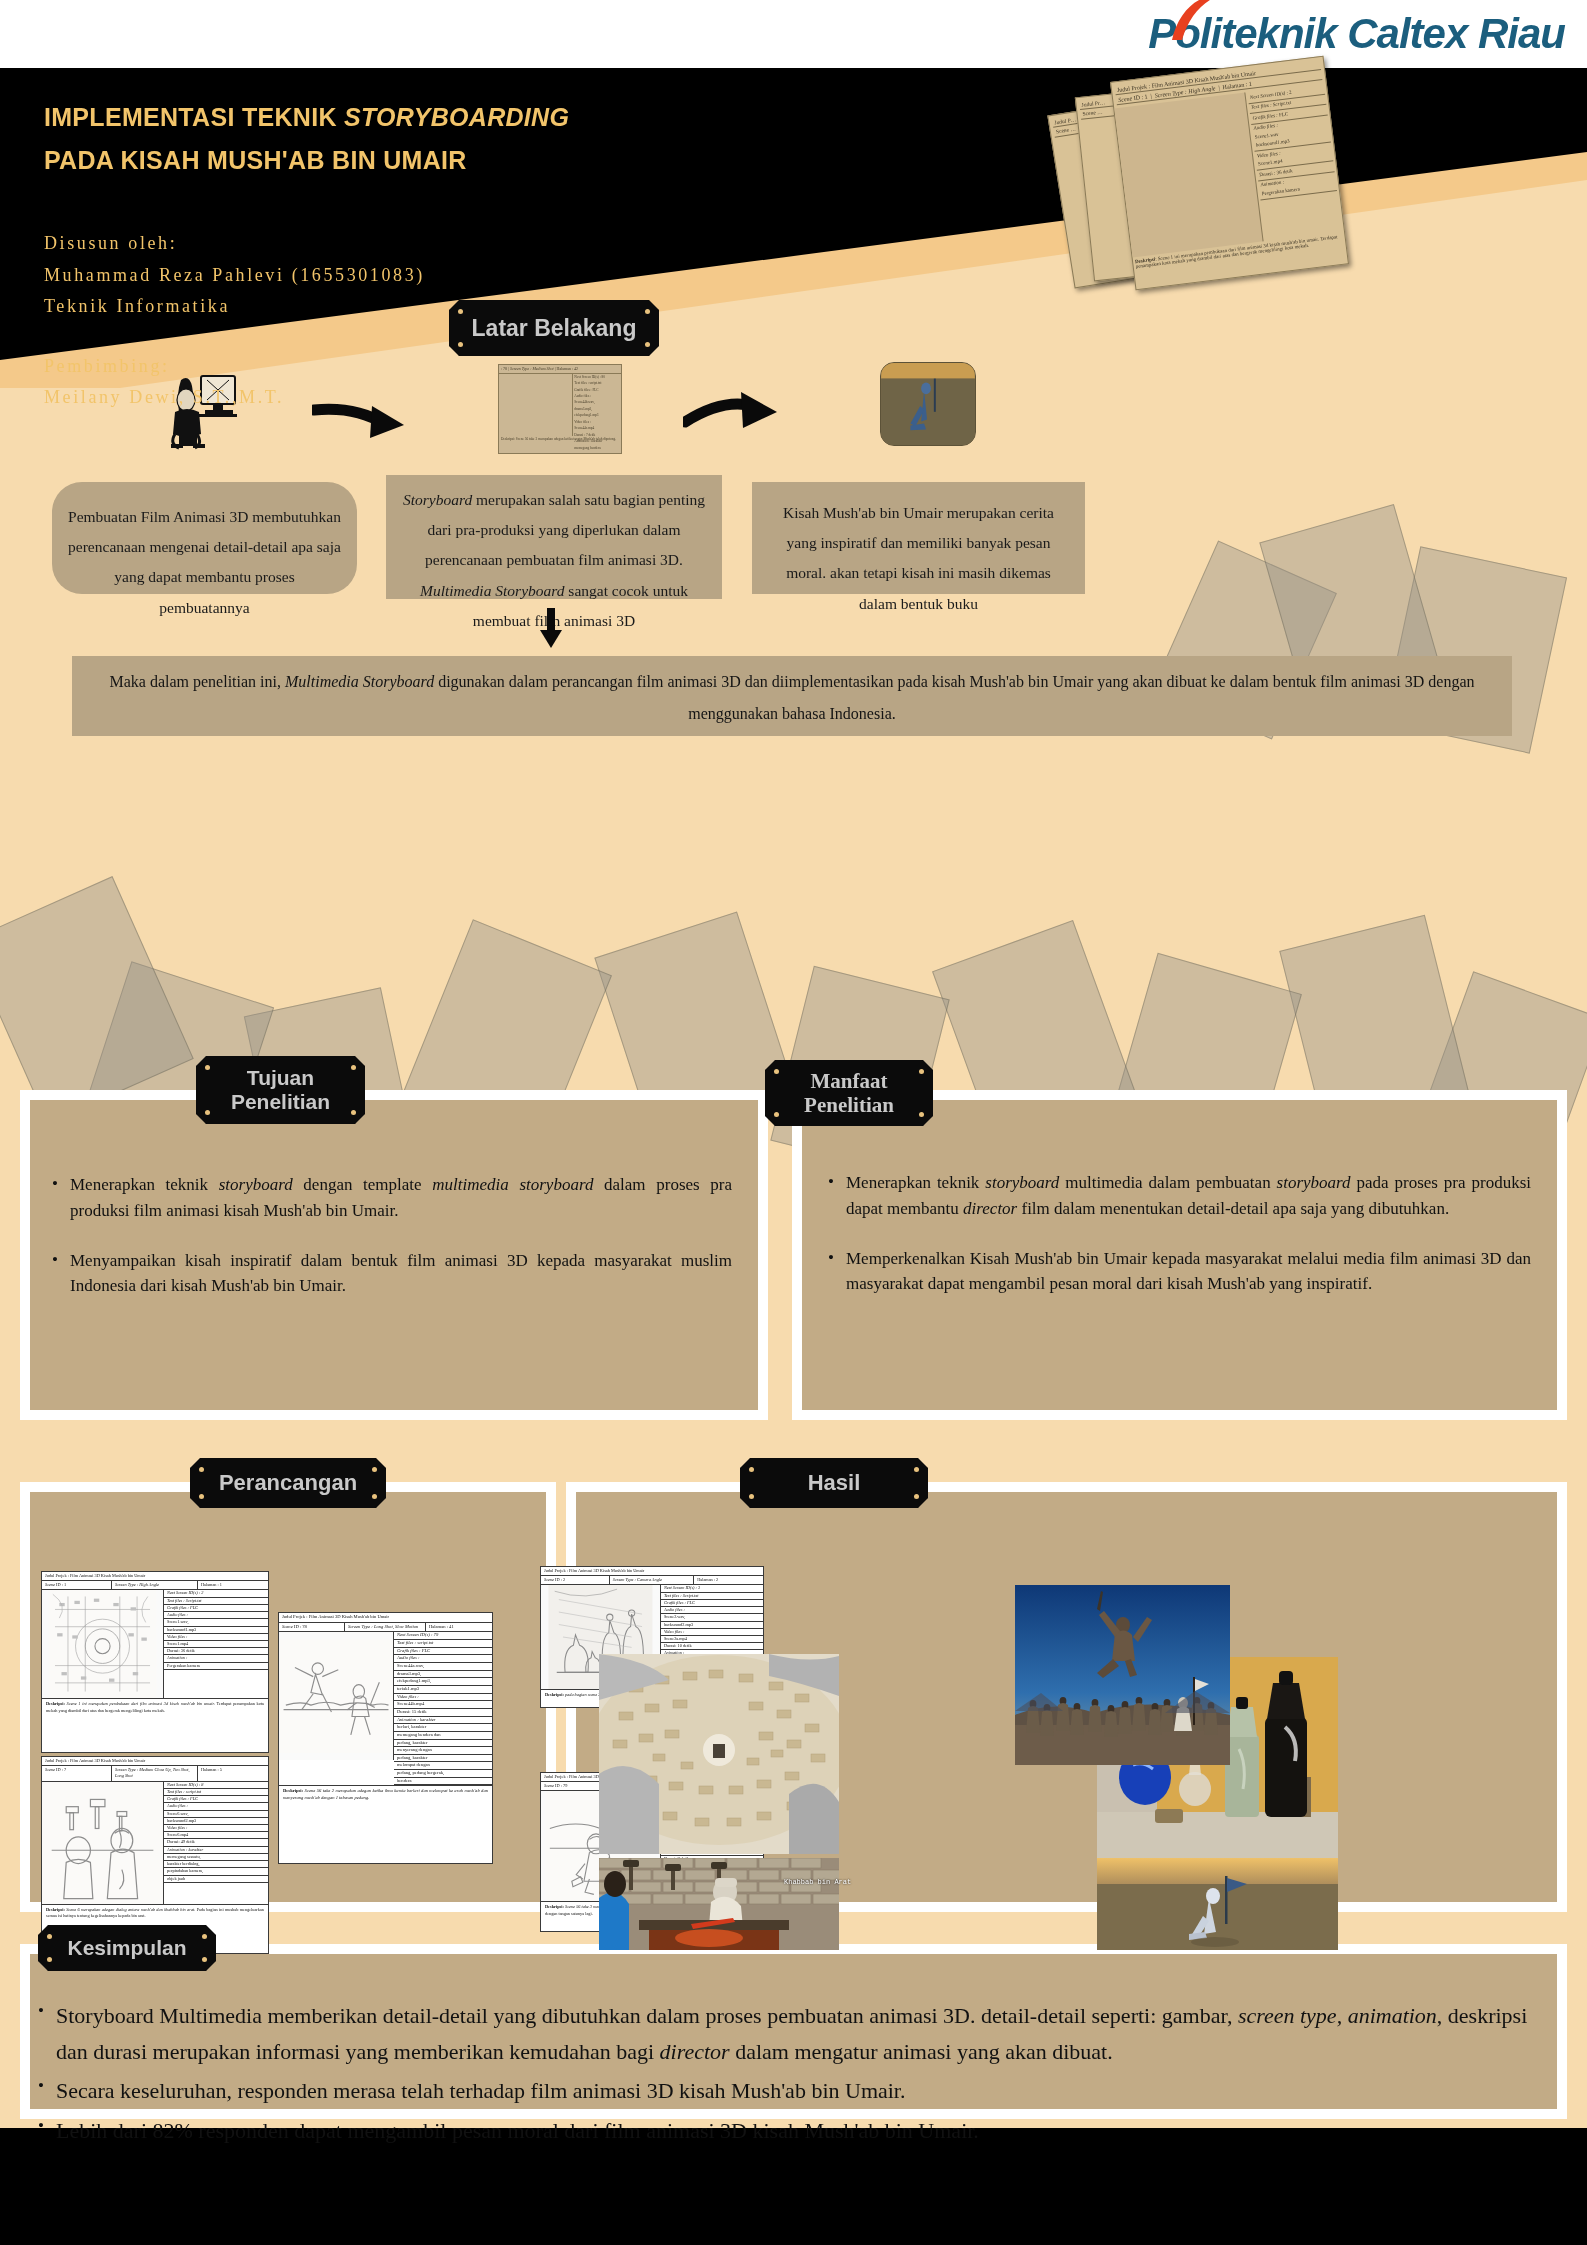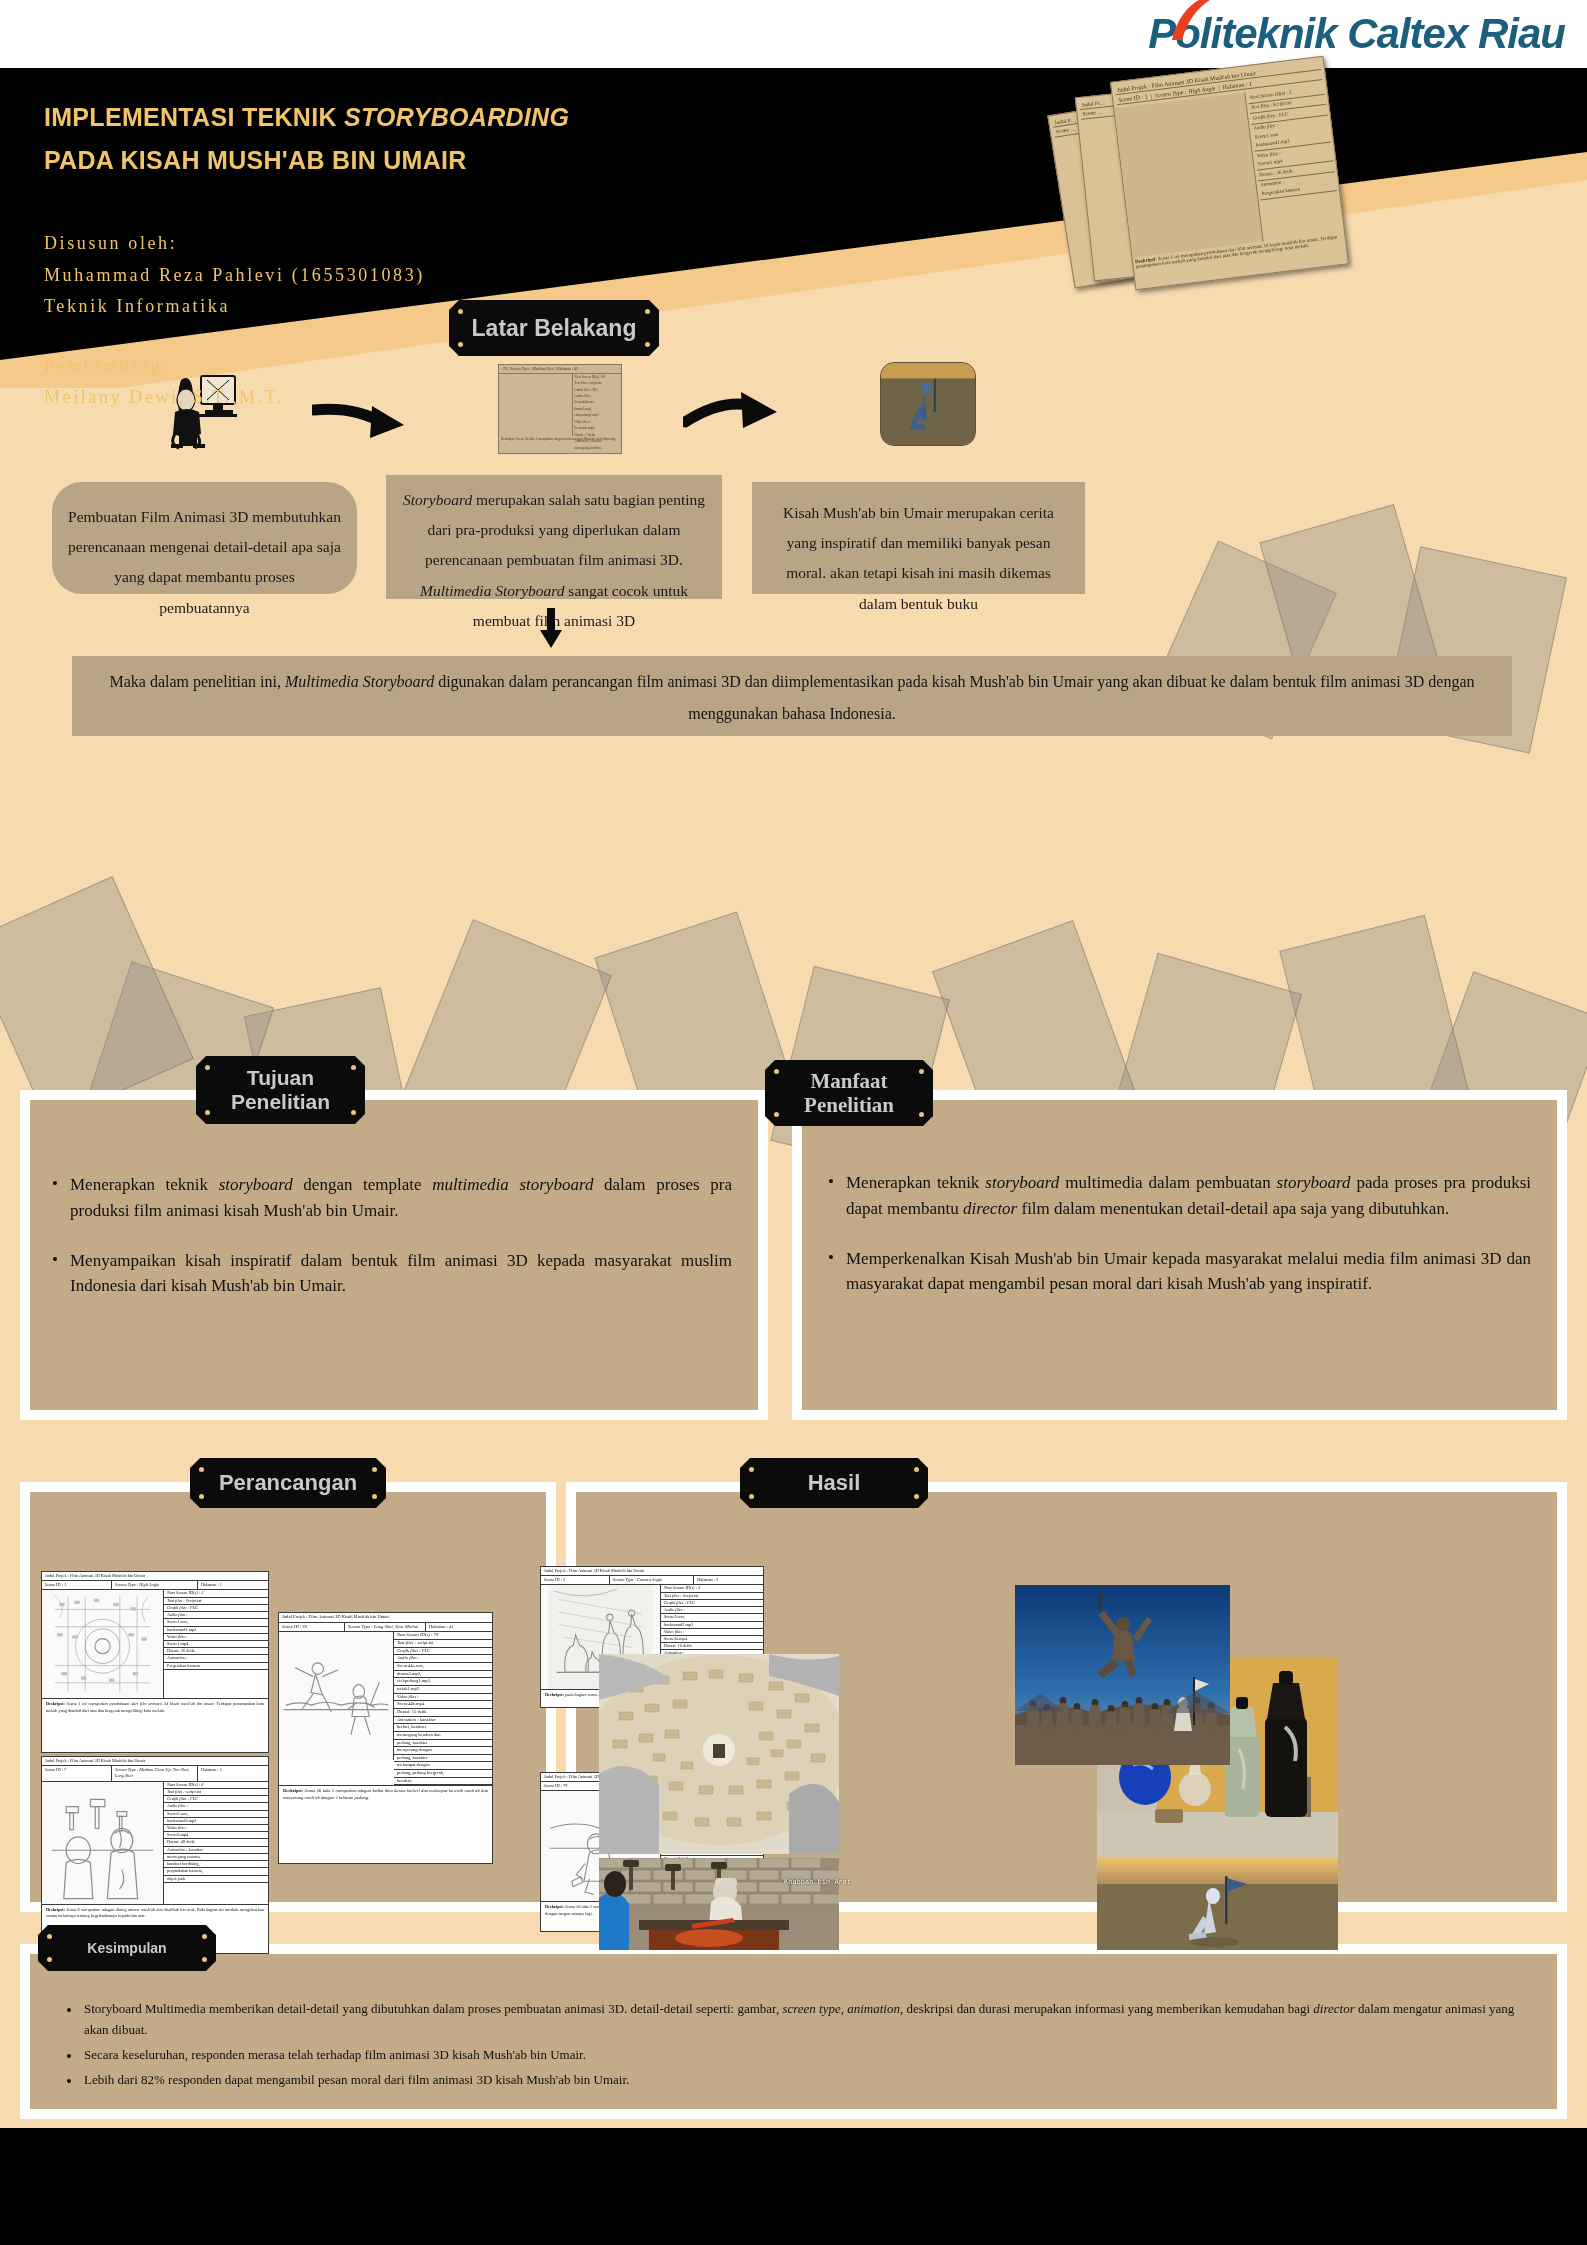--- a/index.html
+++ b/index.html
@@ -250,24 +250,24 @@
   .man-plaque { top: 1060px; left: 765px; width: 168px; height: 66px; font-size: 21px; font-family: Liberation Serif, serif; }
   #panel-tujuan .bullets  { padding: 72px 26px 0 18px; }
   #panel-manfaat .bullets { padding: 70px 26px 0 22px; }
 
   #panel-perancangan { top: 1482px; left: 20px;  width: 536px; height: 430px; }
   #panel-hasil       { top: 1482px; left: 566px; width: 1001px; height: 430px; }
   .per-plaque  { top: 1458px; left: 190px; width: 196px; height: 50px; font-size: 22px; }
   .hasil-plaque{ top: 1458px; left: 740px; width: 188px; height: 50px; font-size: 22px; }
 
   #panel-kesimpulan { top: 1944px; left: 20px; width: 1547px; height: 175px; }
-  .kes-plaque { top: 1925px; left: 38px; width: 178px; height: 46px; font-size: 14px; }
+  .kes-plaque { top: 1925px; left: 38px; width: 178px; height: 46px; font-size: 21px; }
   #panel-kesimpulan .bullets {
-    padding: 44px 22px 0 32px;
-    font-size: 13px;
+    padding: 44px 22px 0 4px;
+    font-size: 22px;
     line-height: 1.62;
     text-align: left;
   }
   #panel-kesimpulan .bullets li { margin-bottom: 4px; }
 
   .footer-black {
     position: absolute;
     top: 2128px; left: 0;
     width: 1587px; height: 117px;
     background: #000000;

